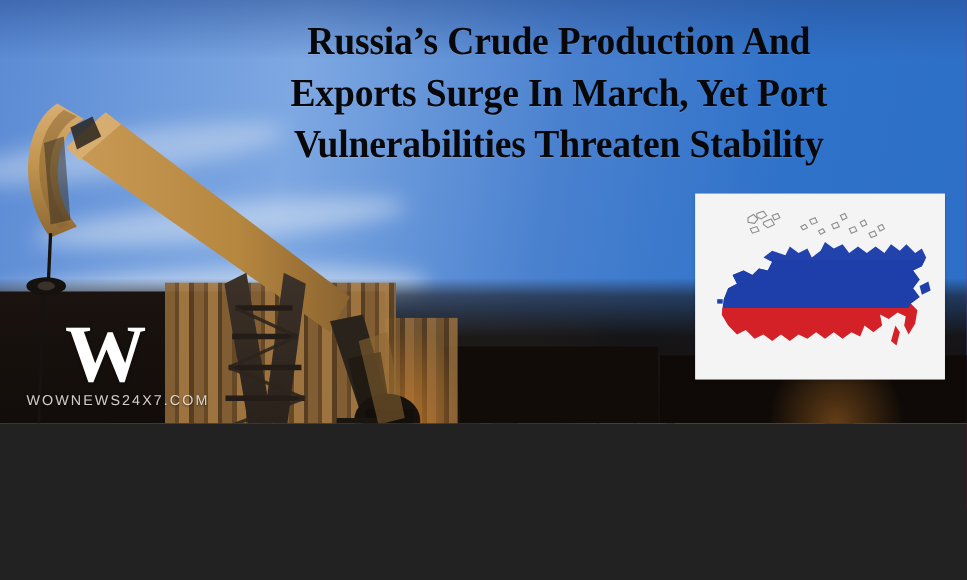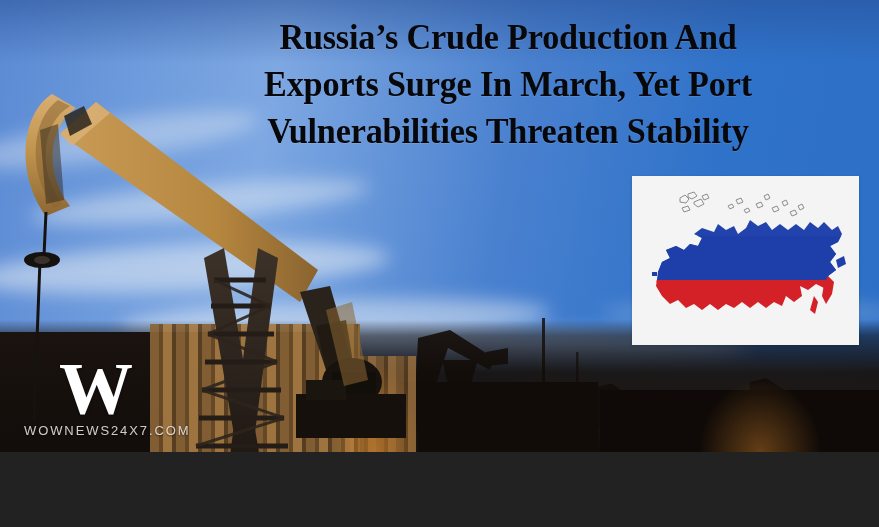--- a/index.html
+++ b/index.html
@@ -4,21 +4,21 @@
 <title>News Hero Image</title>
 <style>
   html, body {
     margin: 0;
     padding: 0;
     background: #222;
   }
   #stage {
     position: relative;
     width: 879px;
-    height: 452px;
+    height: 385px;
     overflow: hidden;
     font-family: "Liberation Serif", serif;
     background: #be185d;
   }
 
   
   .sky {
     position: absolute;
     inset: 0;
     background:

